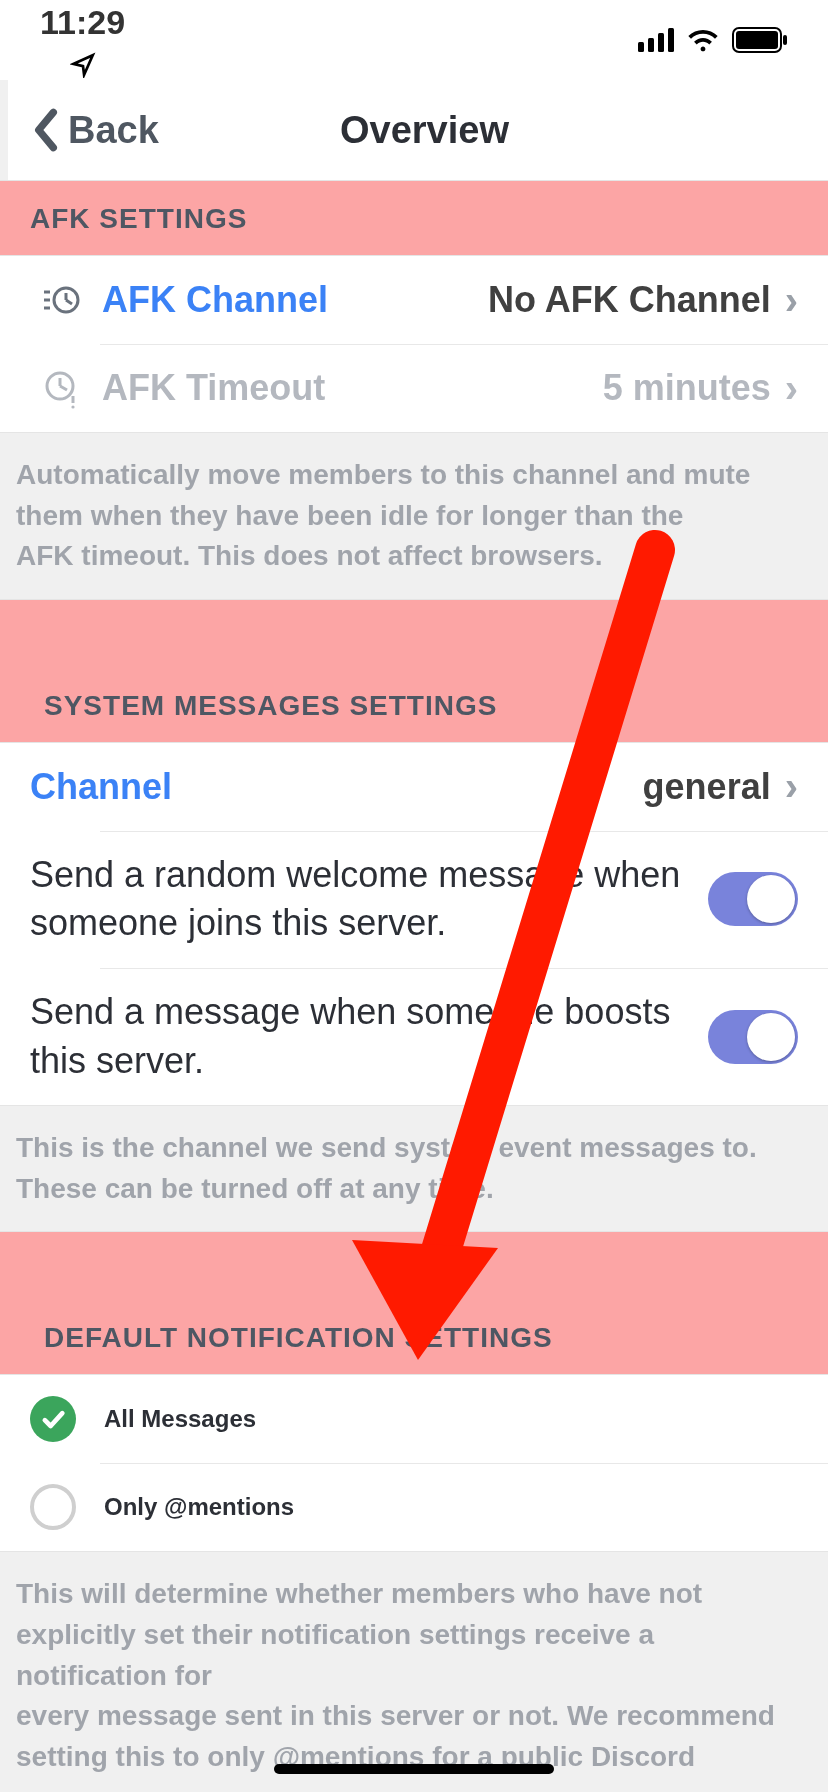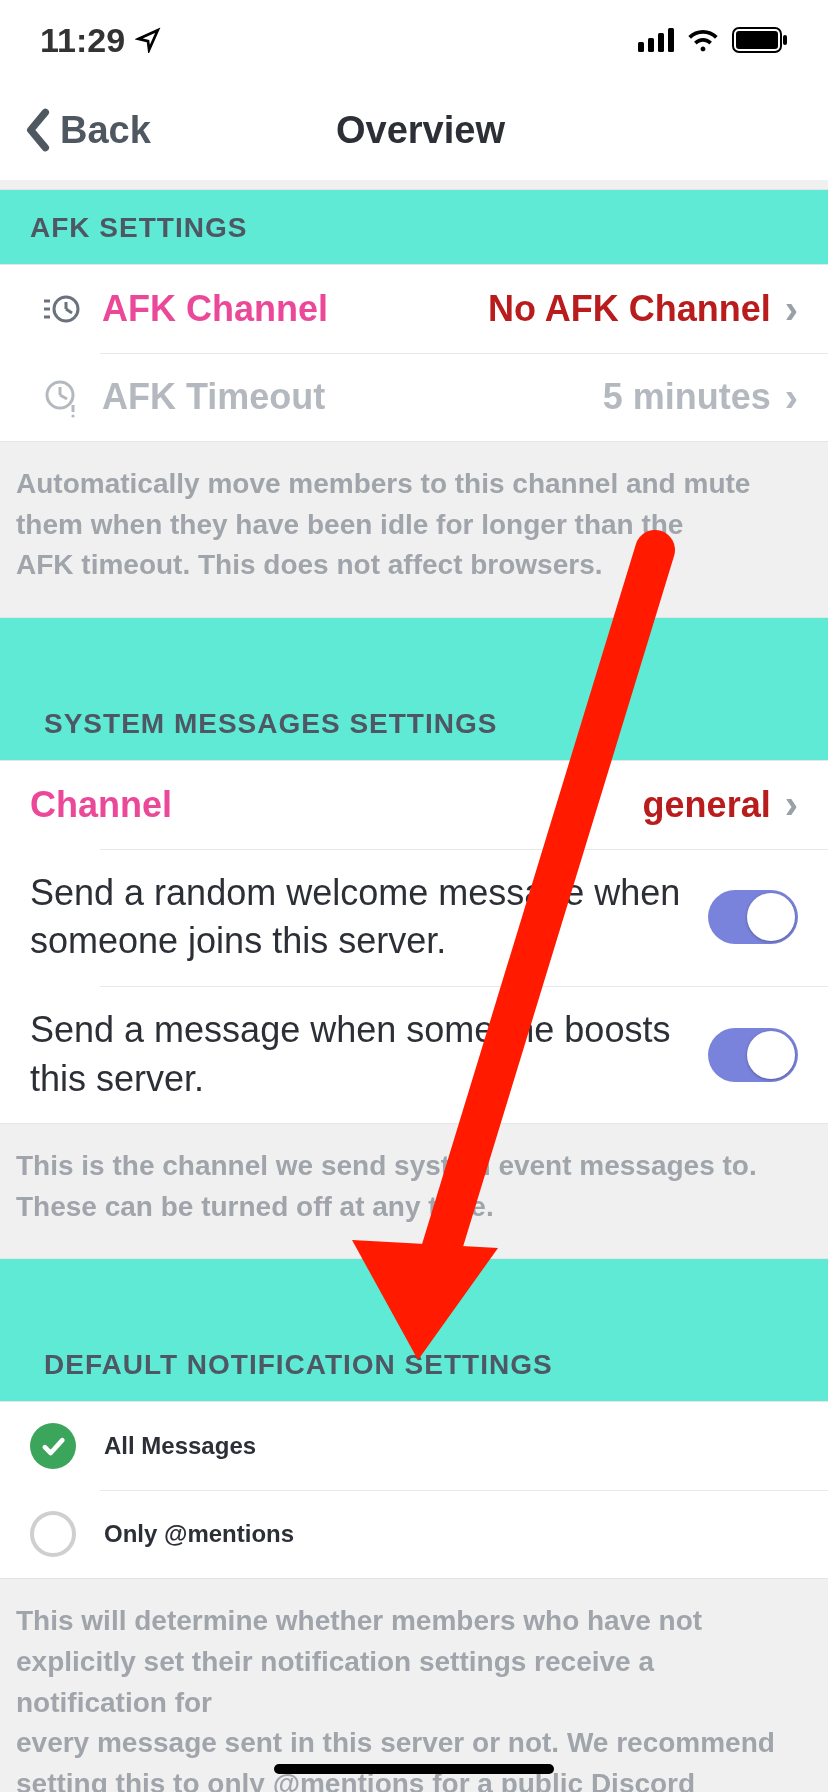--- a/index.html
+++ b/index.html
@@ -1,43 +1,43 @@
 <!DOCTYPE html>
 <html><head>
 <meta charset="utf-8">
 <style>
 * { margin:0; padding:0; box-sizing:border-box; font-family: -apple-system, "Helvetica Neue", Arial, sans-serif; }
 html,body { width:828px; height:1792px; background:#f0f0f0; color:#333; }
 .screen { width:828px; height:1792px; background:#f0f0f0; position:relative; overflow:hidden; }
 
 
 .status { height:80px; display:flex; align-items:center; justify-content:space-between; padding:0 40px; background:#fff; font-weight:700; font-size:34px; }
-.status-left { display:flex; align-items:center; gap:10px; }
+.status-left { display:flex; align-items:center; gap:10px;flex-direction:column; }
 .status-right { display:flex; align-items:center; gap:12px; }
 .loc-icon svg, .sig-icon svg, .wifi-icon svg, .bat-icon svg { display:block; }
 
 
-.nav { height:100px; display:flex; align-items:center; background:#fff; position:relative; }
+.nav { height:100px; display:flex; align-items:center; background:#fff; position:relative;margin-left:8px; }
 .back { display:flex; align-items:center; gap:8px; padding-left:24px; font-size:38px; color:#4f5761; font-weight:600; }
 .back svg { display:block; }
 .title { position:absolute; left:13px; right:0; text-align:center; font-size:38px; font-weight:800; color:#2c2f36; pointer-events:none; }
 
 
-.sec-head { padding:22px 30px 20px; font-size:28px; font-weight:800; letter-spacing:1px; color:#4e5763; background:#5eead4; border-top:1px solid #e5e5e5;margin-top:9px; }
+.sec-head { padding:22px 30px 20px; font-size:28px; font-weight:800; letter-spacing:1px; color:#4e5763; background:#fca5a5; border-top:1px solid #e5e5e5; }
 .sec-head.tall { padding-top:90px;padding-left:44px; }
 
 
 .group { background:#fff; border-top:1px solid #e5e5e5; border-bottom:1px solid #e5e5e5; }
 .row { display:flex; align-items:center; min-height:88px; padding:20px 30px; position:relative; }
 .row + .row::before { content:""; position:absolute; left:100px; right:0; top:0; height:1px; background:#e8e8e8; }
 .row.noicon + .row.noicon::before { left:100px; }
 .row .ico { width:60px; display:flex; align-items:center; justify-content:center; margin-right:12px; flex:none; }
-.row .lbl { font-size:36px; color:#ec4899; font-weight:600; flex:none; }
+.row .lbl { font-size:36px; color:#3b82f6; font-weight:600; flex:none; }
 .row .fill { flex:1; }
-.row .val { font-size:36px; color:#b91c1c; font-weight:600; }
+.row .val { font-size:36px; color:#404040; font-weight:600; }
 .row .chev { margin-left:14px; font-size:40px; color:#9aa0a8; font-weight:700; }
 .row.dim .lbl, .row.dim .val, .row.dim .chev, .row.dim .ico svg { color:#b4b8bf; stroke:#b4b8bf; }
 .row .desc { font-size:36px; color:#2c2f36; font-weight:500; line-height:1.35; padding-right:20px; }
 
 .toggle { width:90px; height:54px; border-radius:27px; background:#7983db; position:relative; flex:none; }
 .toggle .knob { width:48px; height:48px; border-radius:50%; background:#fff; position:absolute; top:3px; right:3px; box-shadow:0 1px 3px rgba(0,0,0,.3); }
 
 .radio { width:46px; height:46px; border-radius:50%; border:4px solid #cfcfcf; margin-right:28px; flex:none; display:flex; align-items:center; justify-content:center; }
 .radio.on { border:none; background:#3ba55c; }
 .radio.on svg { display:block; }

